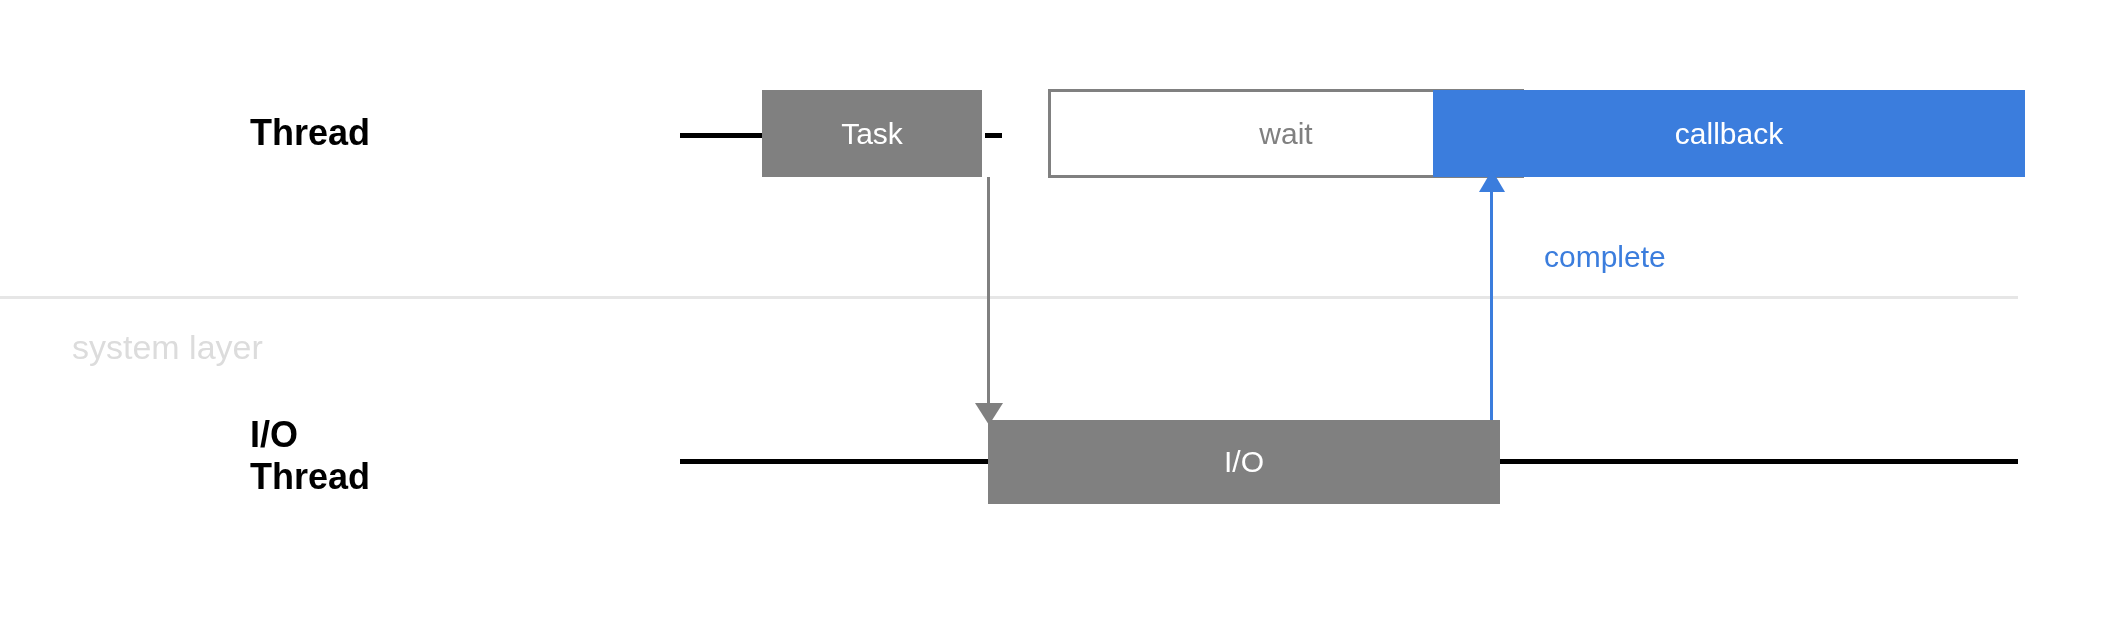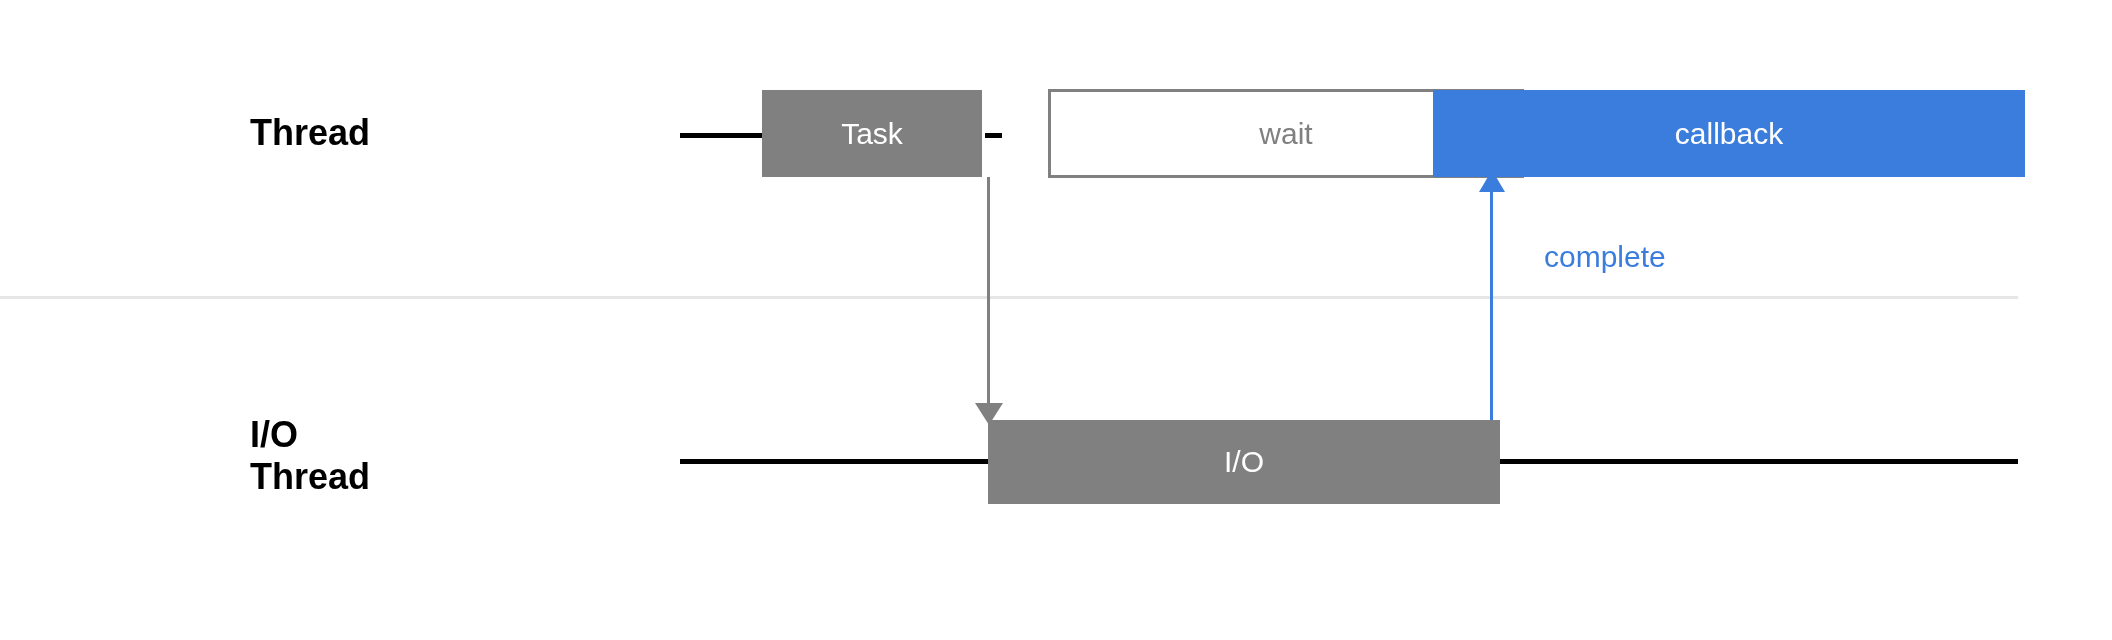--- a/index.html
+++ b/index.html
@@ -145,20 +145,21 @@
   }
 </style>
 </head>
 <body>
 
 <div id="canvas">
 
 
   <div class="layer-divider"></div>
 
+  <div class="layer-label" id="layer-sys">system layer</div>
 
   <div class="lane-label" id="lane-label-thread">Thread</div>
 
   <div class="lane-label" id="lane-label-io">I/O
 Thread</div>
 
   <div class="timeline" id="thread-line-left"></div>
   <div class="timeline" id="thread-line-mid1"></div>
   <div class="timeline" id="thread-line-mid2"></div>
   <div class="timeline" id="thread-line-right"></div>

